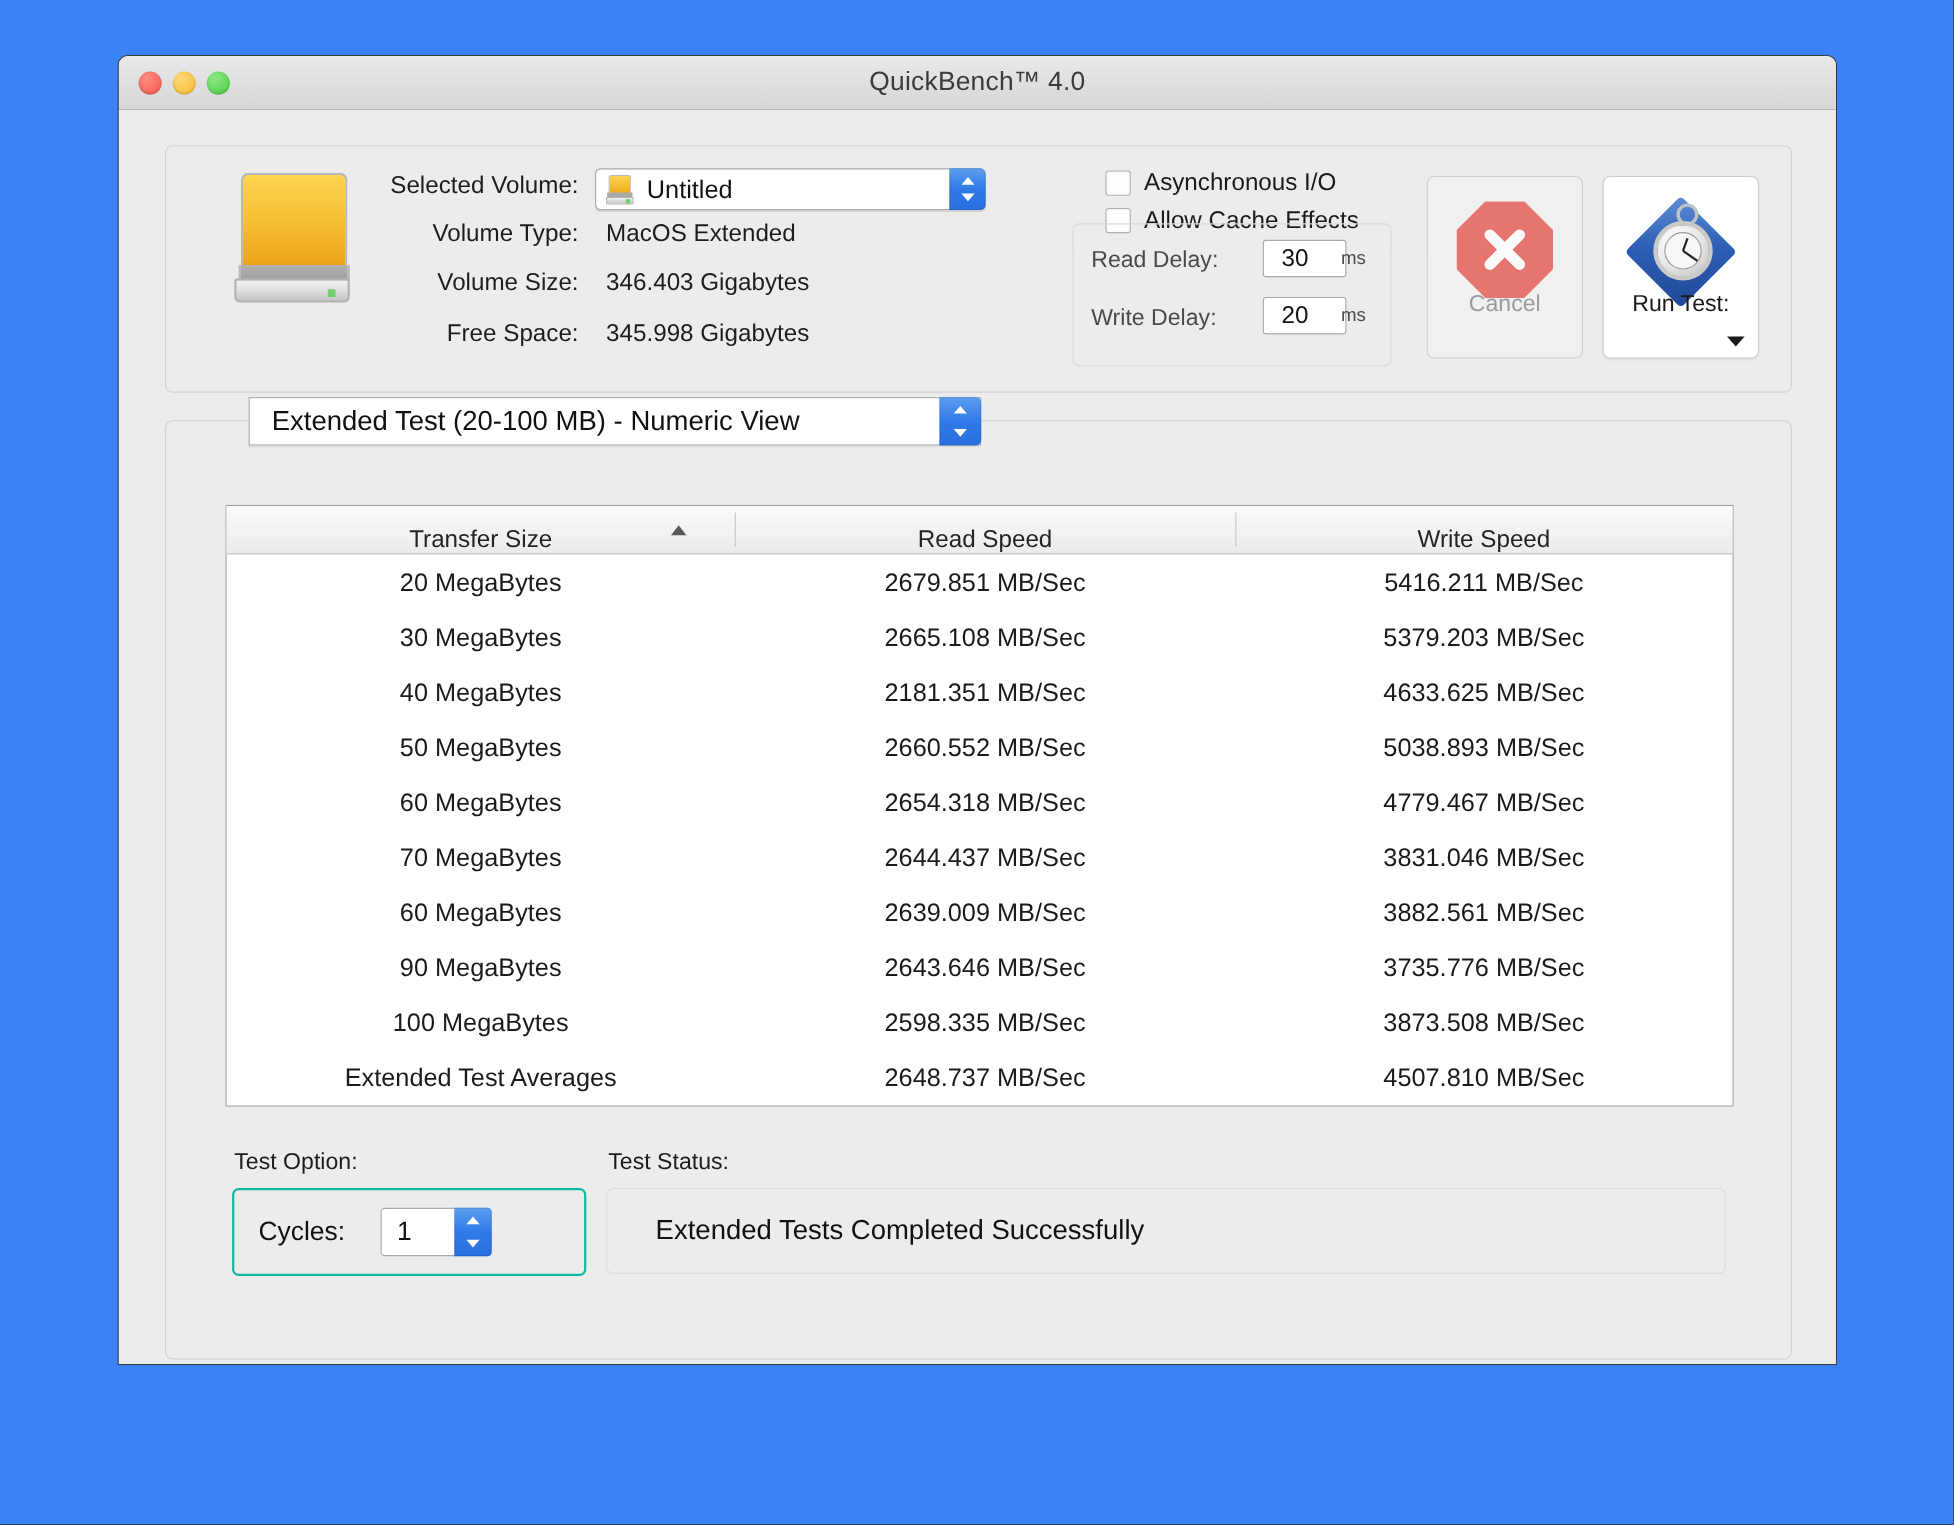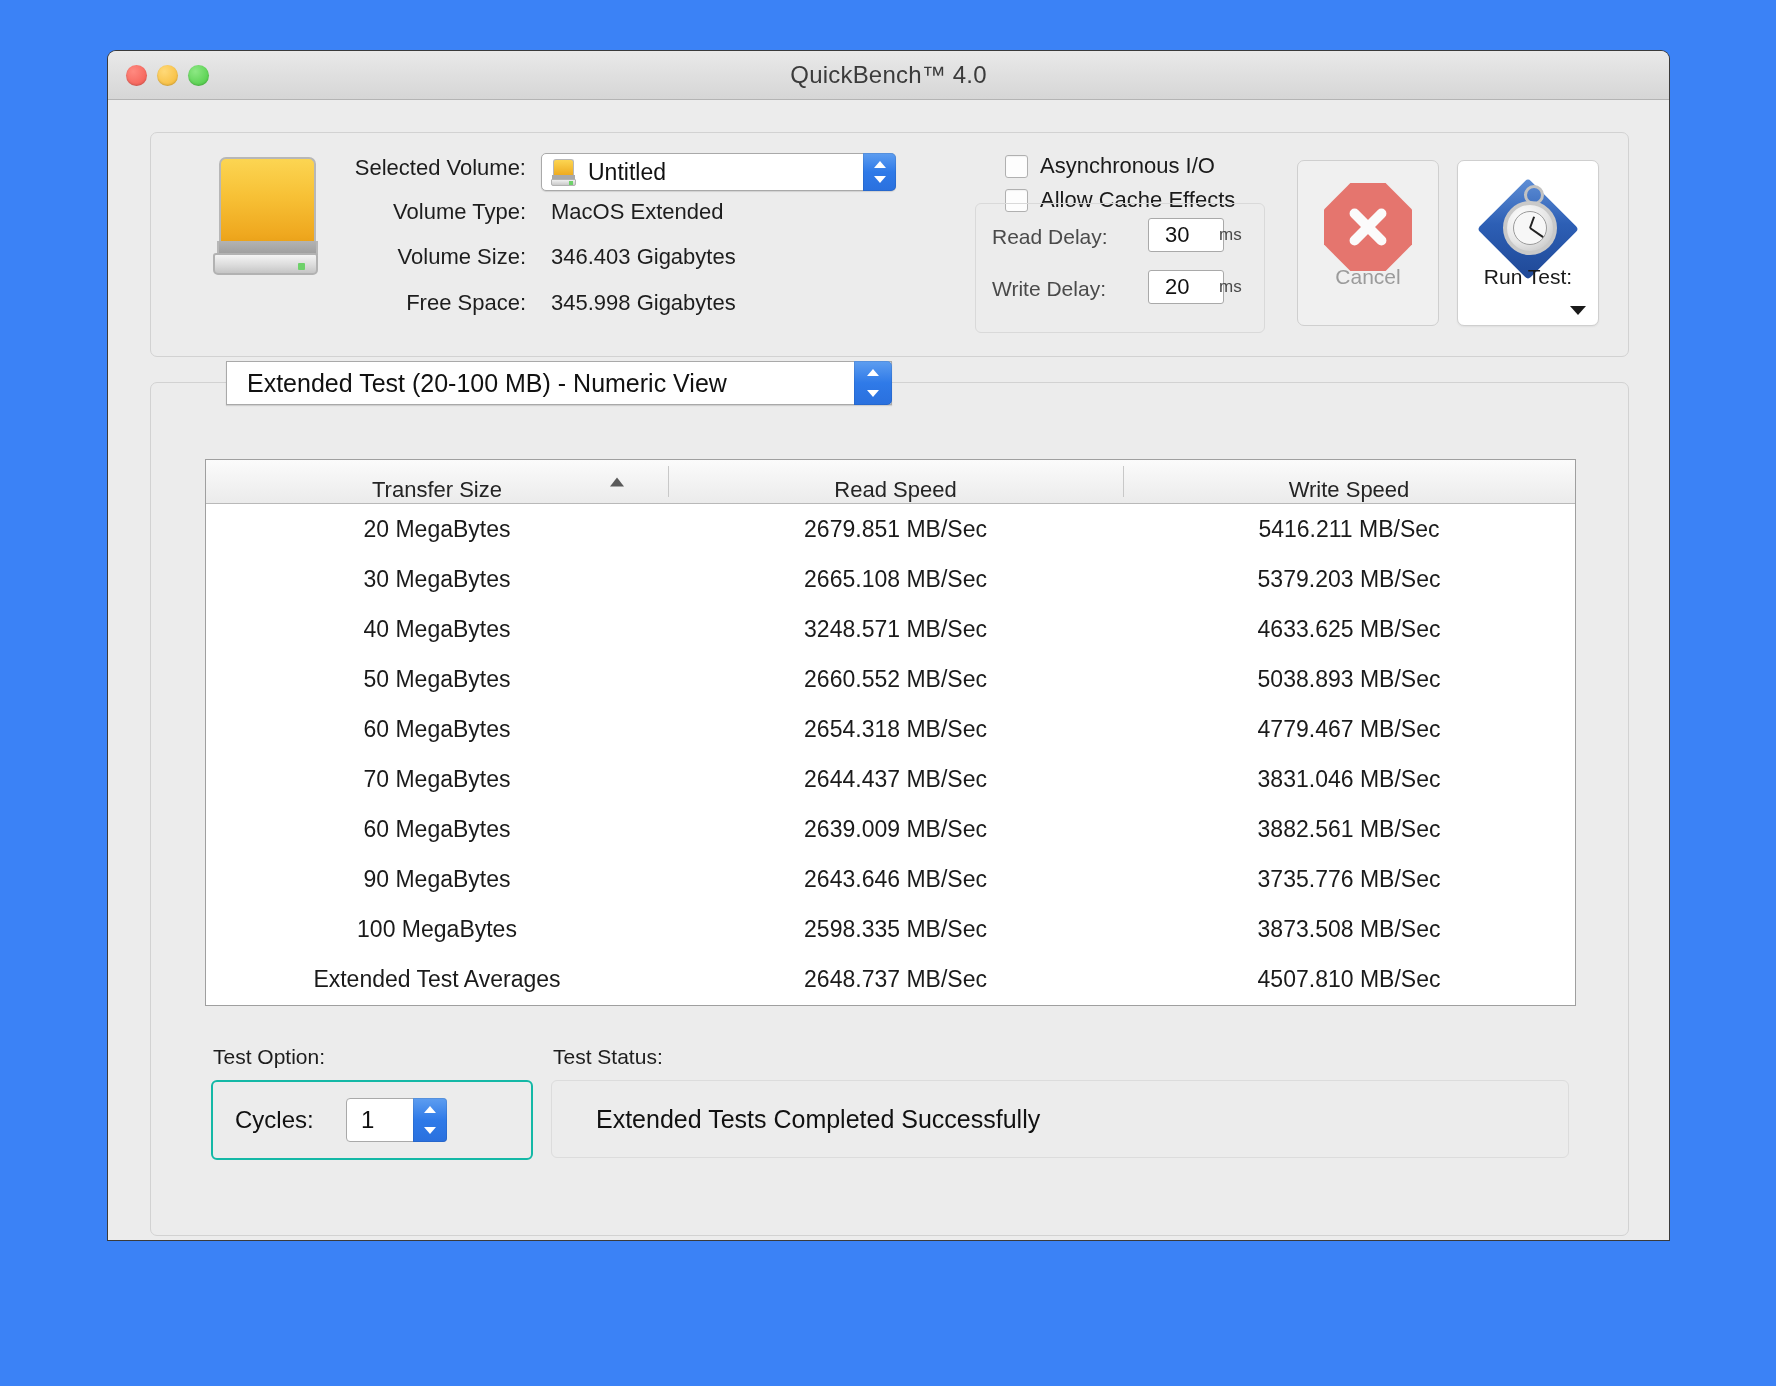--- a/index.html
+++ b/index.html
@@ -655,21 +655,21 @@
             <div class="td c2">2679.851 MB/Sec</div>
             <div class="td c3">5416.211 MB/Sec</div>
           </div>
           <div class="trow">
             <div class="td c1">30 MegaBytes</div>
             <div class="td c2">2665.108 MB/Sec</div>
             <div class="td c3">5379.203 MB/Sec</div>
           </div>
           <div class="trow">
             <div class="td c1">40 MegaBytes</div>
-            <div class="td c2">3248.571 MB/Sec</div>
+            <div class="td c2">2181.351 MB/Sec</div>
             <div class="td c3">4633.625 MB/Sec</div>
           </div>
           <div class="trow">
             <div class="td c1">50 MegaBytes</div>
             <div class="td c2">2660.552 MB/Sec</div>
             <div class="td c3">5038.893 MB/Sec</div>
           </div>
           <div class="trow">
             <div class="td c1">60 MegaBytes</div>
             <div class="td c2">2654.318 MB/Sec</div>

